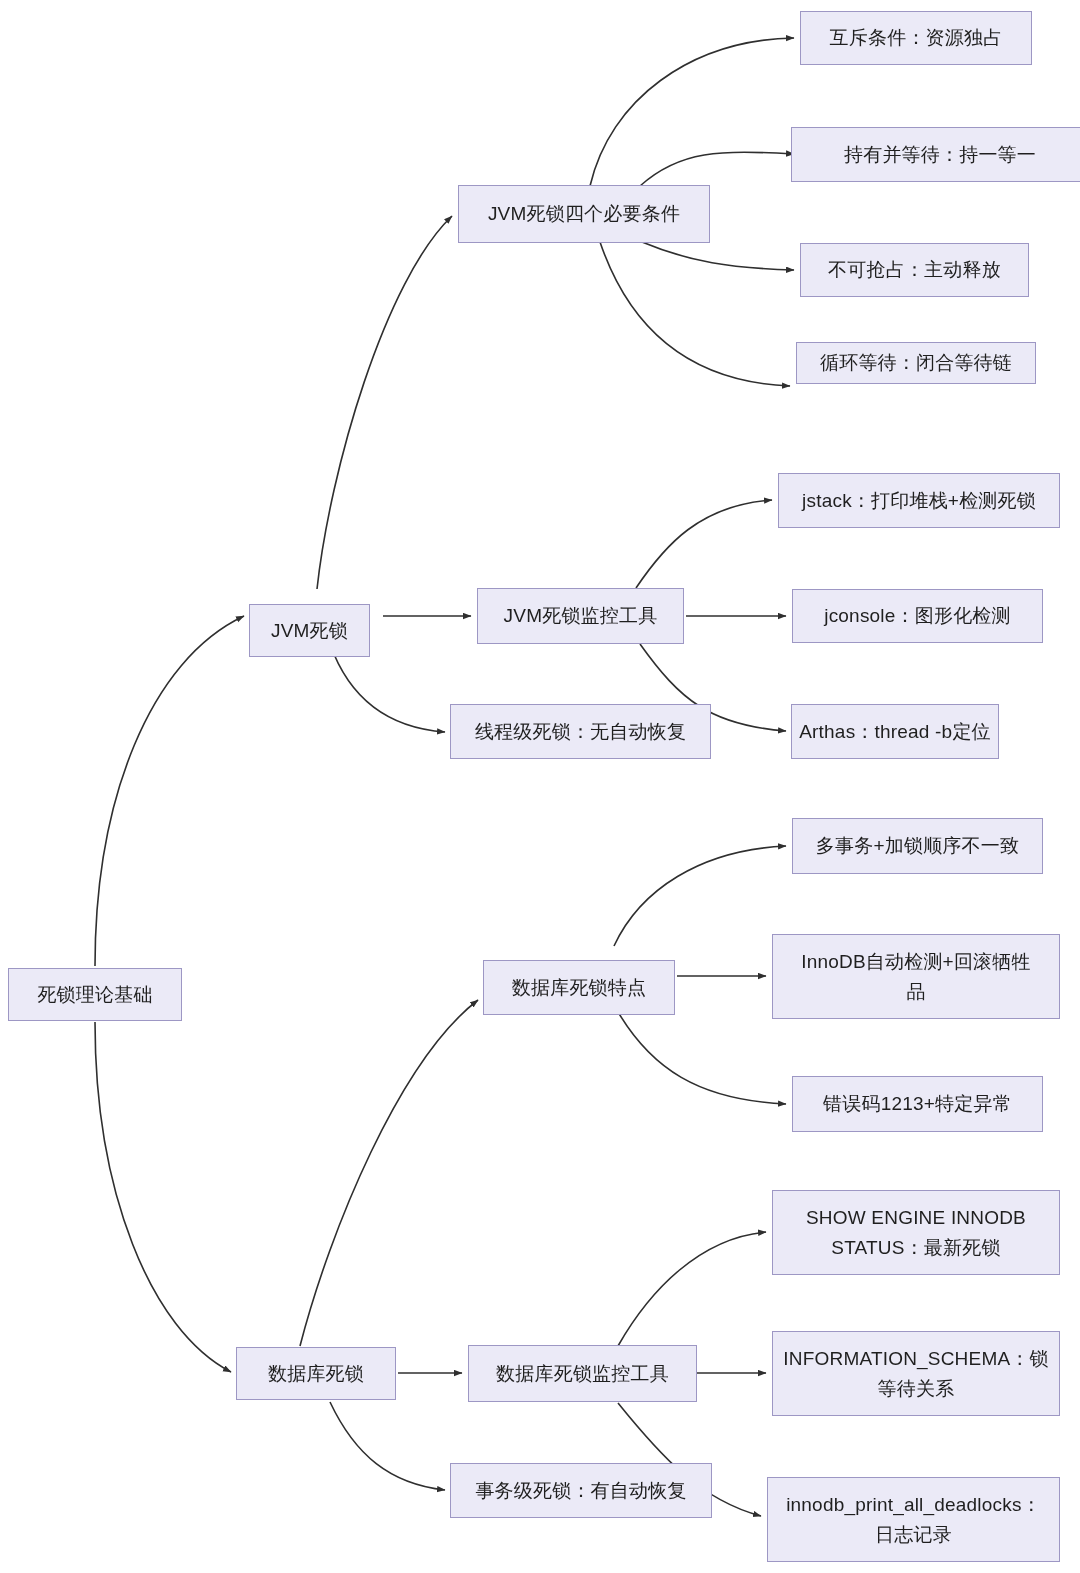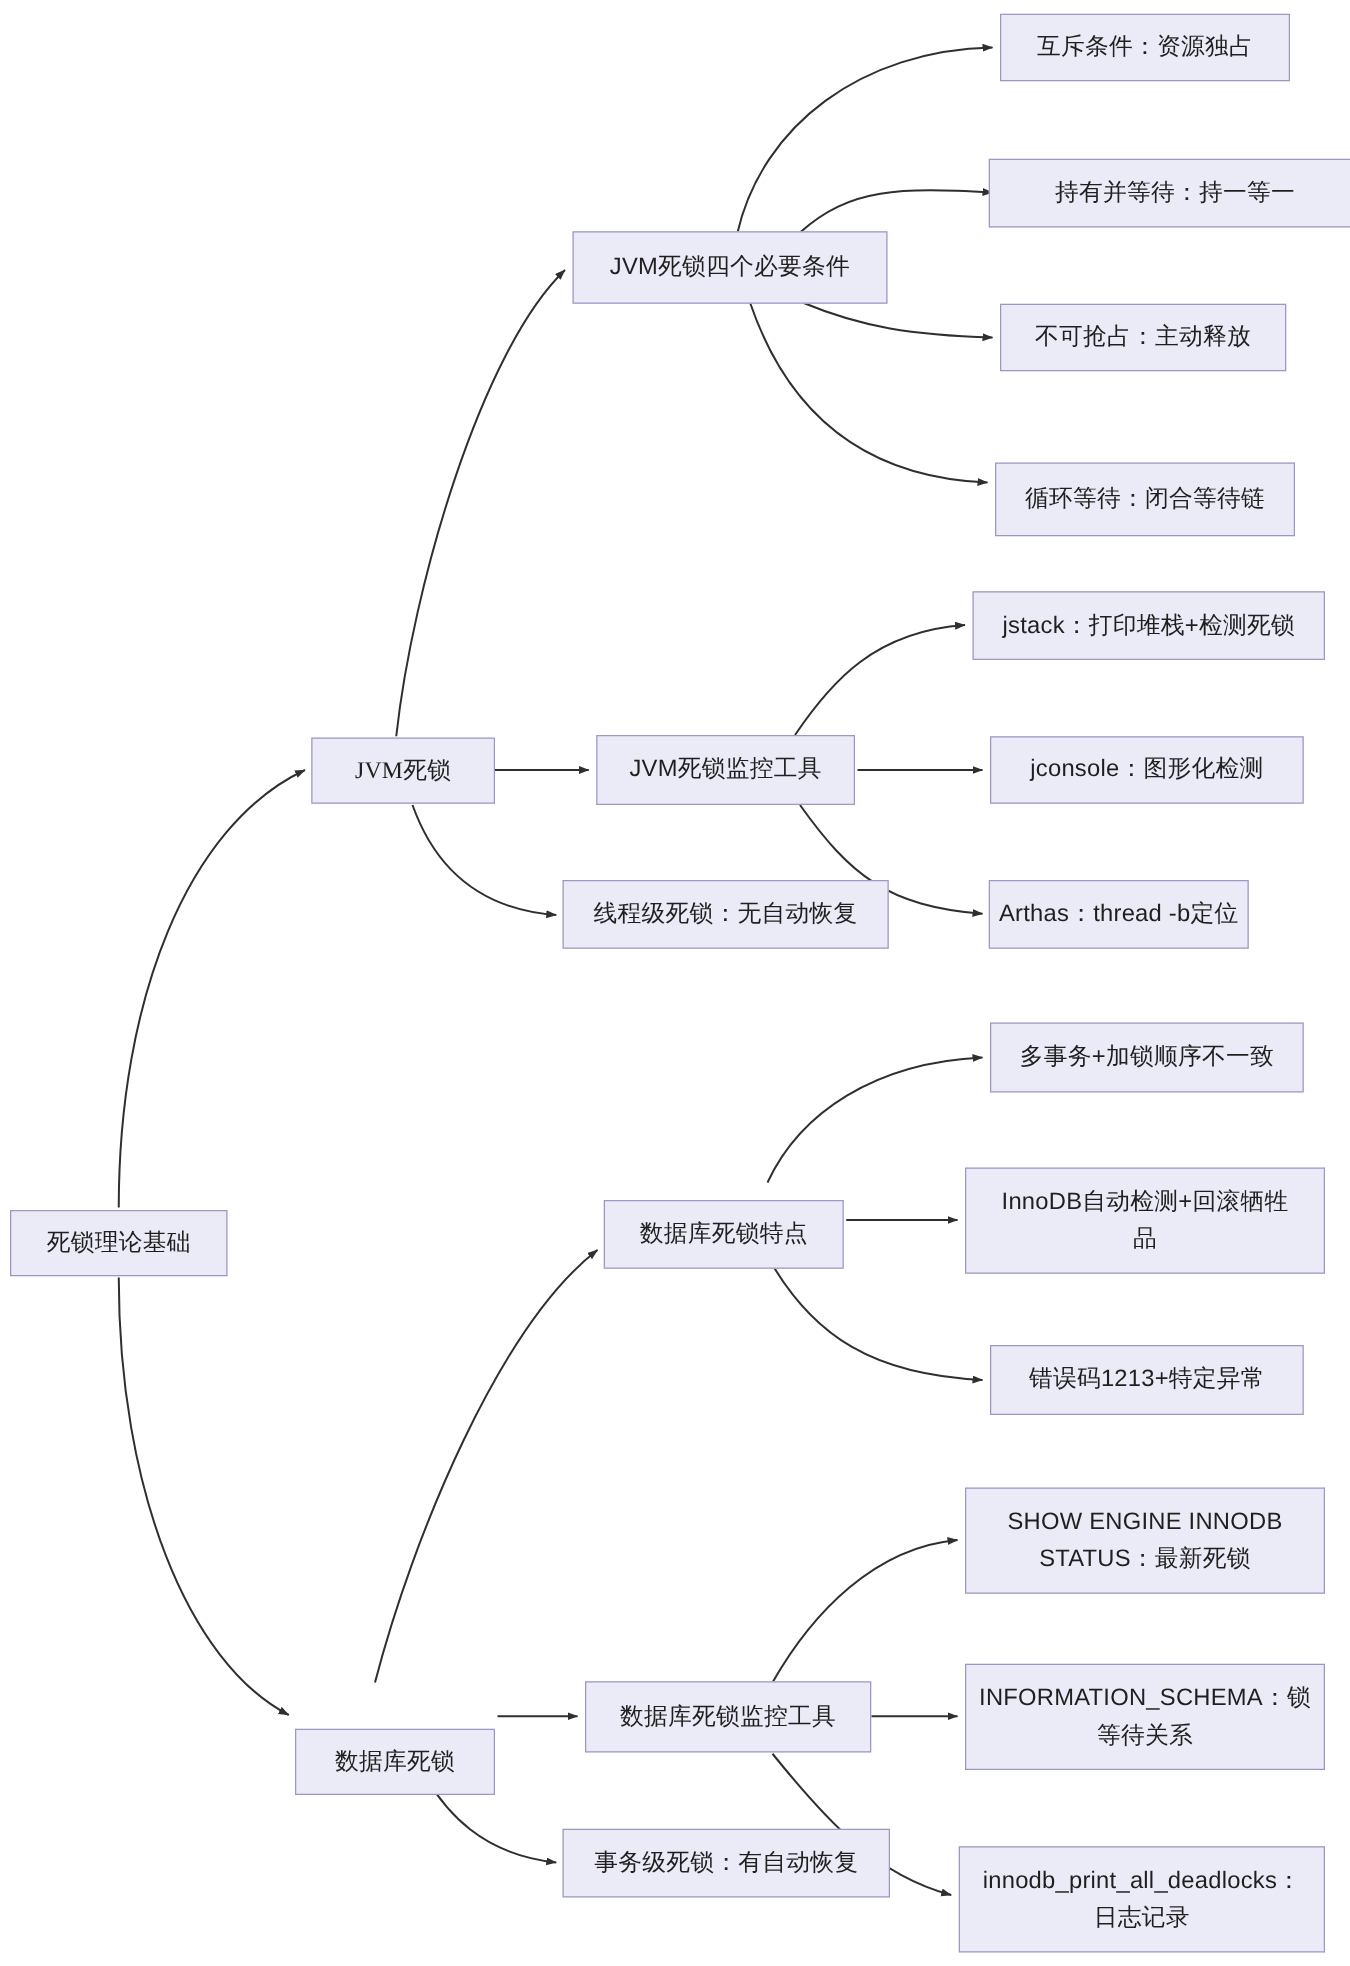--- a/index.html
+++ b/index.html
@@ -95,43 +95,43 @@
       <path d="M618,1346 C650,1290 700,1238 766,1232"></path>
 
       <path d="M697,1373 L766,1373"></path>
 
       <path d="M618,1403 C660,1455 700,1500 761,1516"></path>
     </g>
   </svg>
 
   <div class="node" style="left:8px; top:968px; width:174px; height:53px;">死锁理论基础</div>
 
-  <div class="node" style="left:249px; top:590px; width:147px; height:53px;font-family:Liberation Serif, serif;">JVM死锁</div>
+  <div class="node" style="left:249px; top:604px; width:121px; height:53px;">JVM死锁</div>
 
   <div class="node" style="left:458px; top:185px; width:252px; height:58px;">JVM死锁四个必要条件</div>
 
   <div class="node" style="left:800px; top:11px; width:232px; height:54px;">互斥条件：资源独占</div>
 
   <div class="node" style="left:791px; top:127px; width:298px; height:55px;">持有并等待：持一等一</div>
 
   <div class="node" style="left:800px; top:243px; width:229px; height:54px;">不可抢占：主动释放</div>
 
-  <div class="node" style="left:796px; top:370px; width:240px; height:59px;">循环等待：闭合等待链</div>
+  <div class="node" style="left:796px; top:342px; width:240px; height:42px;">循环等待：闭合等待链</div>
 
   <div class="node" style="left:477px; top:588px; width:207px; height:56px;">JVM死锁监控工具</div>
 
   <div class="node" style="left:778px; top:473px; width:282px; height:55px;">jstack：打印堆栈+检测死锁</div>
 
   <div class="node" style="left:792px; top:589px; width:251px; height:54px;">jconsole：图形化检测</div>
 
   <div class="node" style="left:791px; top:704px; width:208px; height:55px;">Arthas：thread -b定位</div>
 
   <div class="node" style="left:450px; top:704px; width:261px; height:55px;">线程级死锁：无自动恢复</div>
 
-  <div class="node" style="left:236px; top:1347px; width:160px; height:53px;margin-top:36px;">数据库死锁</div>
+  <div class="node" style="left:236px; top:1347px; width:160px; height:53px;">数据库死锁</div>
 
   <div class="node" style="left:483px; top:948px; width:192px; height:55px;margin-top:12px;">数据库死锁特点</div>
 
   <div class="node" style="left:792px; top:818px; width:251px; height:56px;">多事务+加锁顺序不一致</div>
 
   <div class="node two-line" style="left:772px; top:934px; width:288px; height:85px;">InnoDB自动检测+回滚牺牲
 品</div>
 
   <div class="node" style="left:792px; top:1076px; width:251px; height:56px;">错误码1213+特定异常</div>
 

